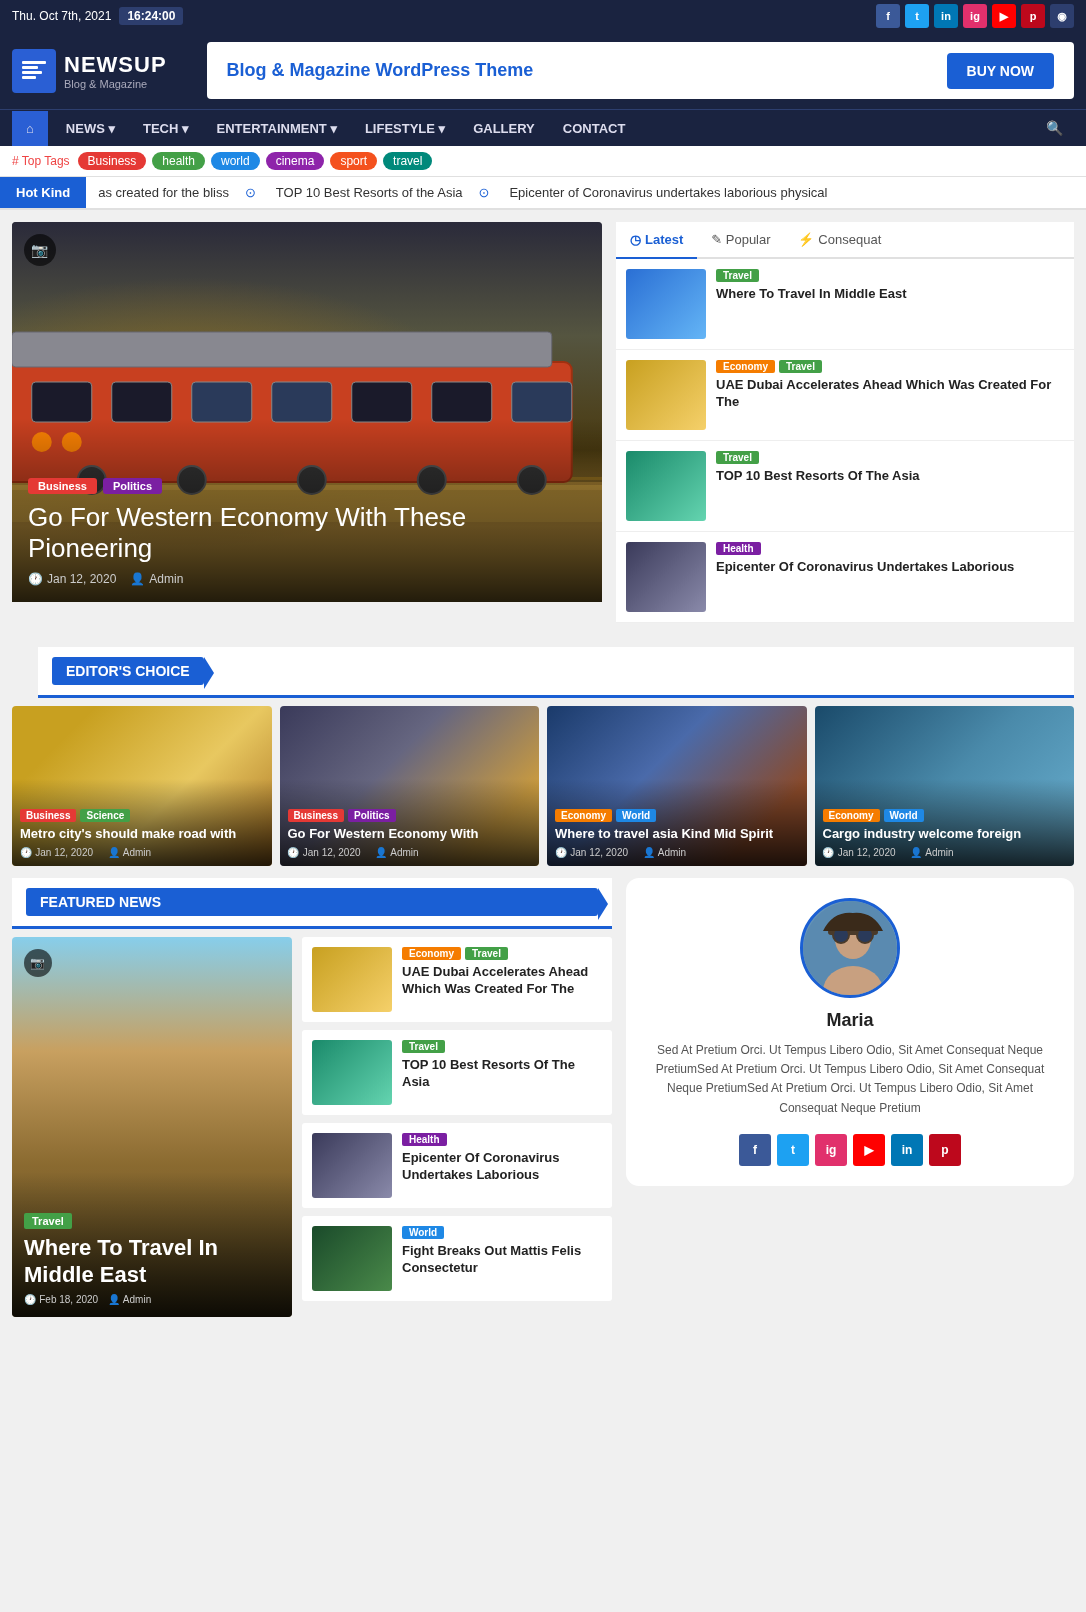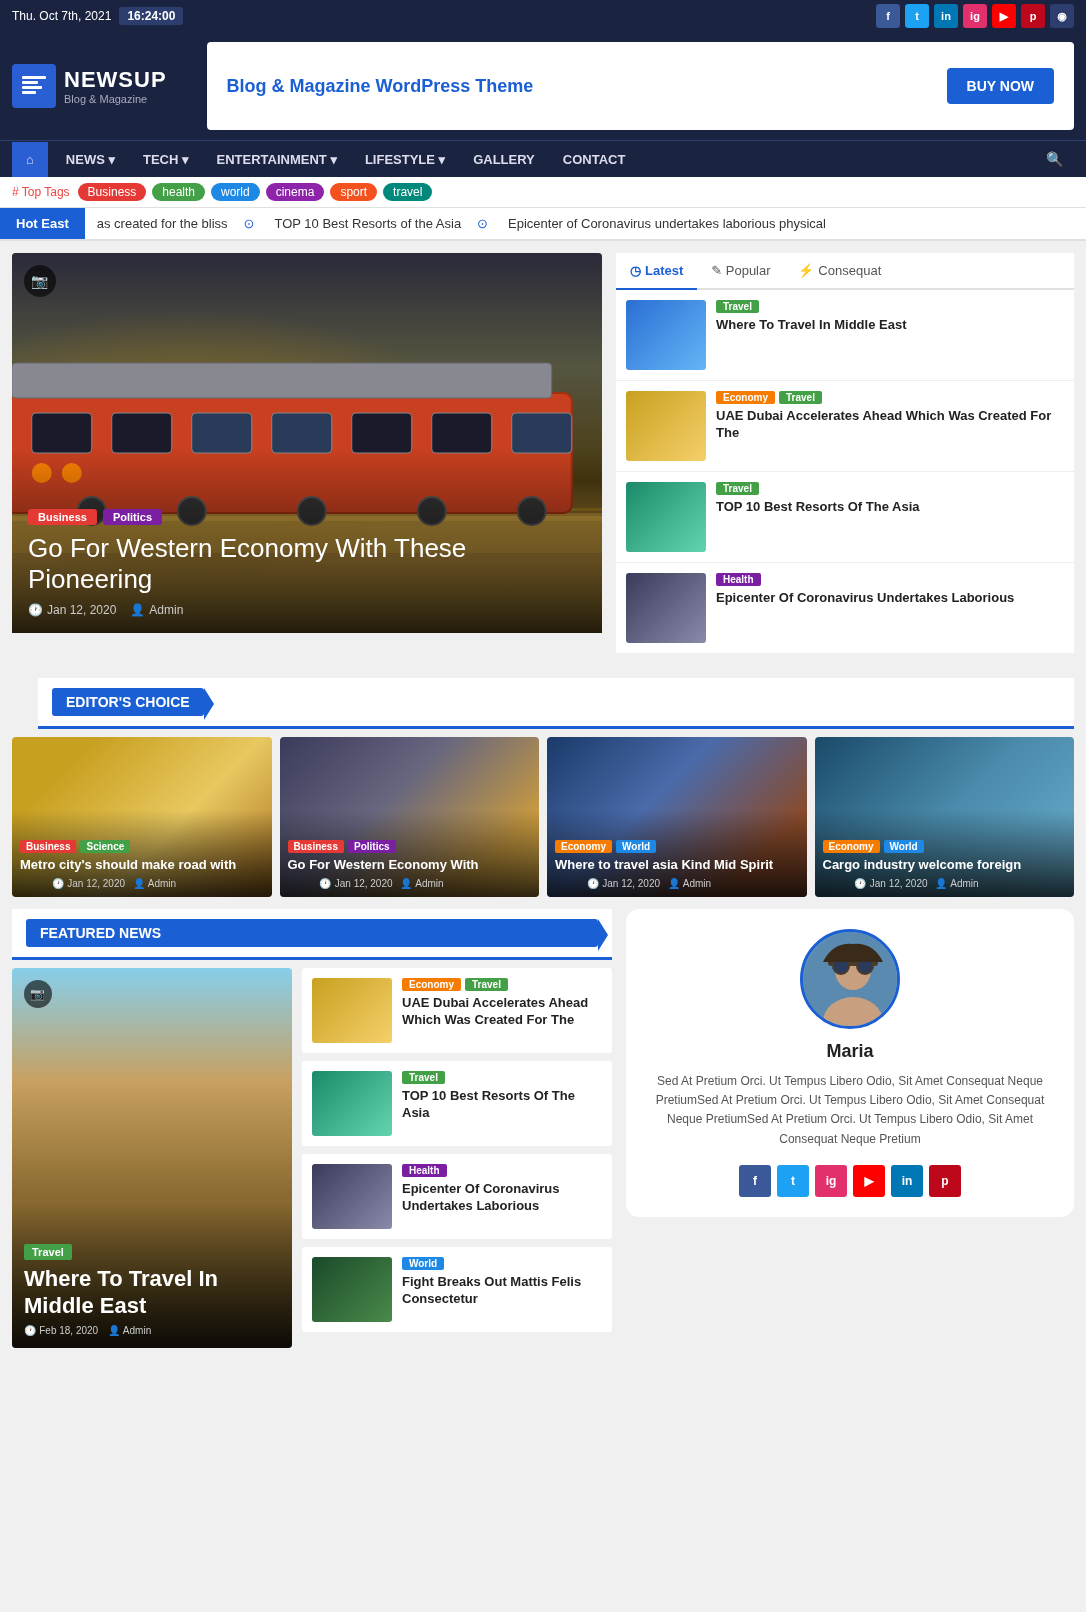--- a/index.html
+++ b/index.html
@@ -20,21 +20,21 @@
     .si-rss { background: #2d3e6e; }
 
     
     .header { background: #1a2340; display: flex; align-items: center; padding: 10px 12px; gap: 20px; }
     .logo-area { display: flex; align-items: center; gap: 8px; }
     .logo-icon { background: #2a5fd4; width: 44px; height: 44px; border-radius: 4px; display: flex; align-items: center; justify-content: center; }
     .logo-icon svg { width: 28px; height: 28px; }
     .logo-text { color: #fff; }
     .logo-text .brand { font-size: 22px; font-weight: bold; letter-spacing: 1px; }
     .logo-text .sub { font-size: 11px; color: #aab; }
-    .header-ad { flex: 1; background: #fff; margin-left: 20px; border-radius: 4px; overflow: hidden; height: 88px; display: flex; align-items: center; justify-content: space-between; padding: 0 20px; }
+    .header-ad { flex: 1; background: #fff; margin-left: 20px; border-radius: 4px; overflow: hidden; height: 57px; display: flex; align-items: center; justify-content: space-between; padding: 0 20px; }
     .buy-now-btn { background: #1a5fd4; color: #fff; padding: 10px 20px; border-radius: 4px; font-weight: bold; cursor: pointer; border: none; font-size: 14px; }
 
     
     .navbar { background: #1a2340; display: flex; align-items: center; padding: 0 12px; border-top: 1px solid #2d3e6e; }
     .nav-home { background: #2a5fd4; color: #fff; padding: 10px 14px; margin-right: 4px; }
     .nav-item { color: #dde; padding: 10px 14px; display: flex; align-items: center; gap: 4px; cursor: pointer; font-size: 13px; font-weight: bold; text-transform: uppercase; white-space: nowrap; }
     .nav-search { margin-left: auto; color: #dde; padding: 10px; cursor: pointer; }
 
     
     .toptags { background: #fff; padding: 6px 12px; display: flex; align-items: center; gap: 8px; border-bottom: 1px solid #e0e0e0; }
@@ -103,21 +103,21 @@
     .ec-bg4 { background: linear-gradient(135deg, #1a4a6a 0%, #4a8aaa 50%, #6ab0d0 100%); }
     .ec-overlay { position: absolute; bottom: 0; left: 0; right: 0; background: linear-gradient(transparent, rgba(0,0,0,0.8)); padding: 30px 8px 8px; }
     .ec-tags { display: flex; gap: 4px; margin-bottom: 4px; }
     .ec-tag { padding: 1px 6px; border-radius: 2px; font-size: 10px; color: #fff; font-weight: bold; }
     .et-business { background: #e53935; }
     .et-science { background: #43a047; }
     .et-politics { background: #7b1fa2; }
     .et-economy { background: #f57c00; }
     .et-world { background: #1e88e5; }
     .ec-title { color: #fff; font-size: 13px; font-weight: bold; line-height: 1.3; }
-    .ec-meta { color: #ccc; font-size: 10px; display: flex; gap: 8px; margin-top: 4px; margin-left: 32px; }
+    .ec-meta { color: #ccc; font-size: 10px; display: flex; gap: 15px; margin-top: 4px; }
 
     
     .bottom-section { display: flex; gap: 14px; padding: 0 12px 12px; background: #f0f0f0; }
     .featured-section { flex: 0 0 600px; }
     .featured-content { display: flex; gap: 10px; }
     .featured-main { flex: 0 0 280px; position: relative; border-radius: 4px; overflow: hidden; height: 380px; }
     .fm-bg { width: 100%; height: 100%; background: linear-gradient(180deg, #87ceeb 0%, #c8a060 30%, #8a6a30 60%, #5a4a20 100%); }
     .fm-overlay { position: absolute; bottom: 0; left: 0; right: 0; background: linear-gradient(transparent, rgba(0,0,0,0.85)); padding: 40px 12px 12px; }
     .fm-tag { background: #43a047; color: #fff; padding: 2px 8px; border-radius: 2px; font-size: 11px; font-weight: bold; margin-bottom: 6px; display: inline-block; }
     .fm-title { color: #fff; font-size: 22px; font-weight: bold; line-height: 1.2; margin-bottom: 6px; }
@@ -209,21 +209,21 @@
       <span class="tag-pill tag-business">Business</span>
       <span class="tag-pill tag-health">health</span>
       <span class="tag-pill tag-world">world</span>
       <span class="tag-pill tag-cinema">cinema</span>
       <span class="tag-pill tag-sport">sport</span>
       <span class="tag-pill tag-travel">travel</span>
     </div>
 </div>
 
 <div class="hotnews">
-  <div class="hotnews-label">Hot East</div>
+  <div class="hotnews-label">Hot Kind</div>
   <div class="hotnews-ticker" id="hotnews-ticker">
       <span>as created for the bliss</span>
       <span class="hotnews-dot">⊙</span>
       <span>TOP 10 Best Resorts of the Asia</span>
       <span class="hotnews-dot">⊙</span>
       <span>Epicenter of Coronavirus undertakes laborious physical</span>
     </div>
 </div>
 
 <div class="main-content">

